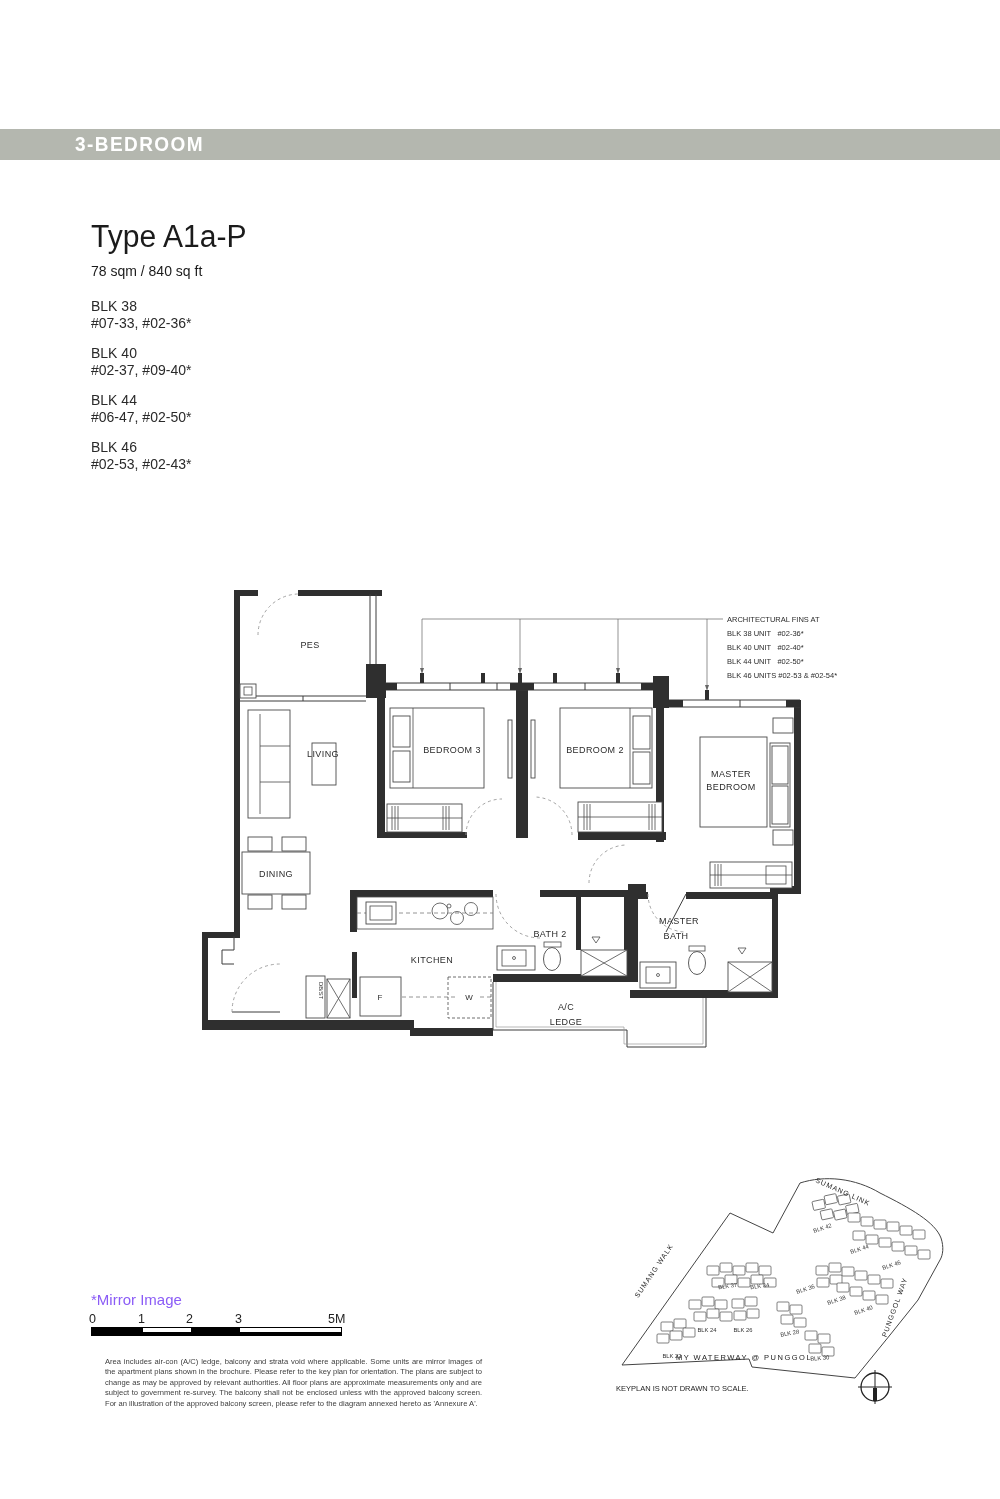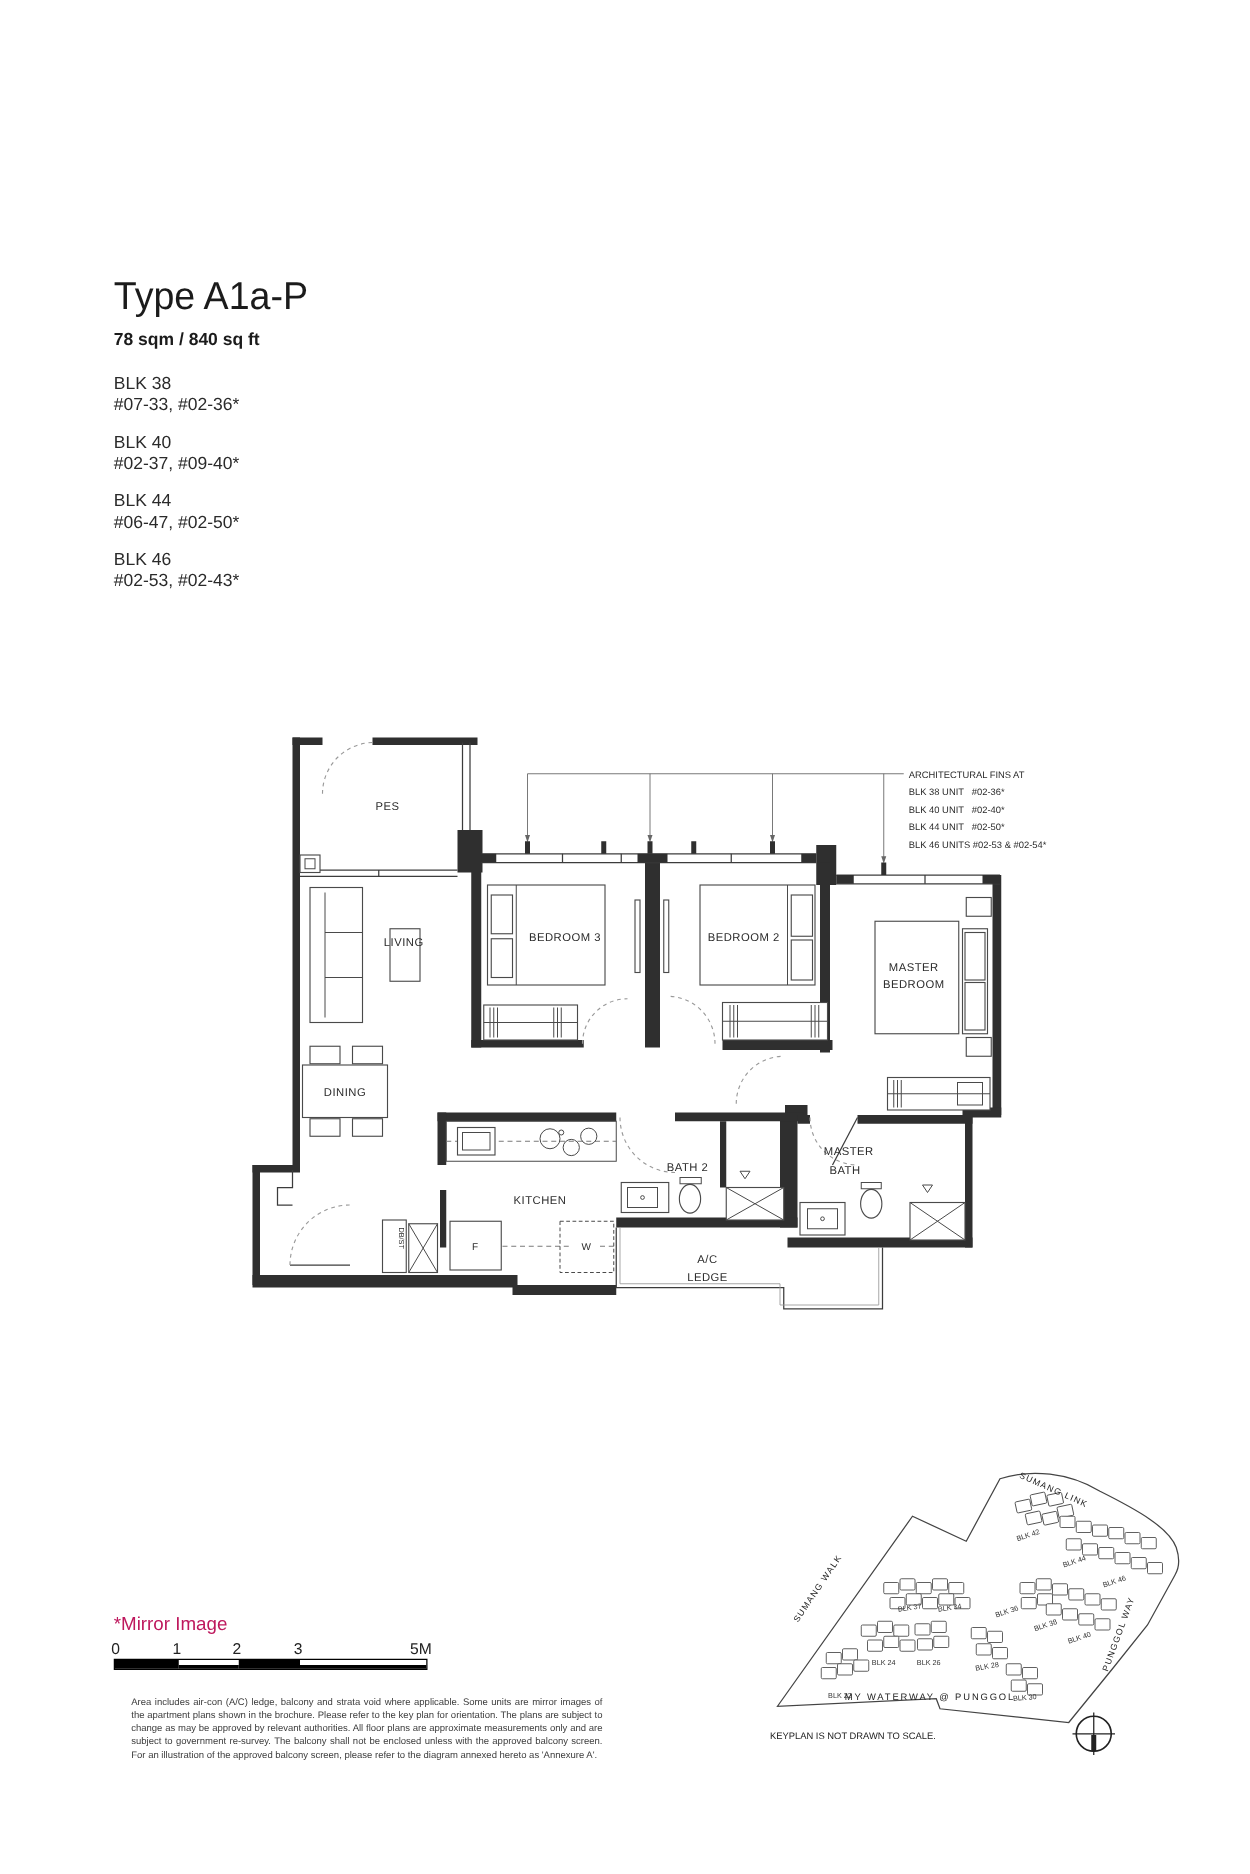--- a/index.html
+++ b/index.html
@@ -9,21 +9,21 @@
   
   .header-bar{position:absolute;left:0;top:129px;width:100%;height:31px;
               background:#b4b7af;display:flex;align-items:center;}
   .header-bar .bar-label{color:#ffffff;font-size:20px;font-weight:bold;
               letter-spacing:1.5px;margin-left:75px;transform:scaleX(.95);
               transform-origin:left center;white-space:nowrap;}
 
   
   .unit-title{position:absolute;left:91px;top:219px;font-size:31px;font-weight:500;
               color:#1b1b1b;transform:scaleX(.97);transform-origin:left top;white-space:nowrap;}
-  .unit-area{position:absolute;left:91px;top:263px;font-size:14px;font-weight:bold;color:#1b1b1b;}
+  .unit-area{position:absolute;left:91px;top:263px;font-size:14px;font-weight:normal;color:#1b1b1b;}
 
   
   .blocks{position:absolute;left:91px;top:298px;font-size:14px;color:#2a2a2a;line-height:17px;}
   .block-group{margin-bottom:13px;}
 
   
   svg{overflow:visible;}
   .wall{fill:#2f2f2f;stroke:none;}
   .thin{stroke:#3c3c3c;stroke-width:1;fill:none;}
   .thin2{stroke:#9a9a9a;stroke-width:.7;fill:none;}
@@ -39,34 +39,37 @@
   .note{font-family:"Liberation Sans",sans-serif;font-size:7.5px;fill:#2b2b2b;text-anchor:start;}
   .kp-b{stroke:#4a4a4a;stroke-width:.7;fill:#ffffff;}
   .kp-lbl{font-family:"Liberation Sans",sans-serif;font-size:5.8px;fill:#333;text-anchor:middle;}
   .kp-road{font-family:"Liberation Sans",sans-serif;font-size:7px;fill:#222;
            text-anchor:middle;letter-spacing:1px;}
   .kp-note{font-family:"Liberation Sans",sans-serif;font-size:7.5px;fill:#222;text-anchor:start;}
   .kp-way{font-family:"Liberation Sans",sans-serif;font-size:7.5px;fill:#222;
           text-anchor:middle;letter-spacing:1.5px;}
 
   
-  .mirror{position:absolute;left:91px;top:1291px;font-size:15px;color:#be185d;}
+  .mirror{position:absolute;left:91px;top:1291px;font-size:15px;color:#8b5cf6;}
   .scalebar{position:absolute;left:91px;top:1312px;width:251px;}
   .scalebar .nums{position:relative;height:15px;font-size:12.5px;color:#222;}
   .scalebar .nums span{position:absolute;top:0;}
   .scalebar .bar{position:relative;height:9px;border:1px solid #000;background:#fff;box-sizing:border-box;}
   .seg{position:absolute;background:#000;}
   .disclaimer{position:absolute;left:105px;top:1357px;width:377px;font-size:7.6px;
               line-height:10.4px;color:#3d3d3d;text-align:justify;}
 </style>
 </head>
 <body>
 
 <div class="page">
 
+  <div class="header-bar">
+    <span class="bar-label">3-BEDROOM</span>
+  </div>
 
   <div class="unit-title">Type A1a-P</div>
   <div class="unit-area">78 sqm / 840 sq ft</div>
 
   <div class="blocks">
     <div class="block-group">
       <div>BLK 38</div>
       <div>#07-33, #02-36*</div>
     </div>
     <div class="block-group">

